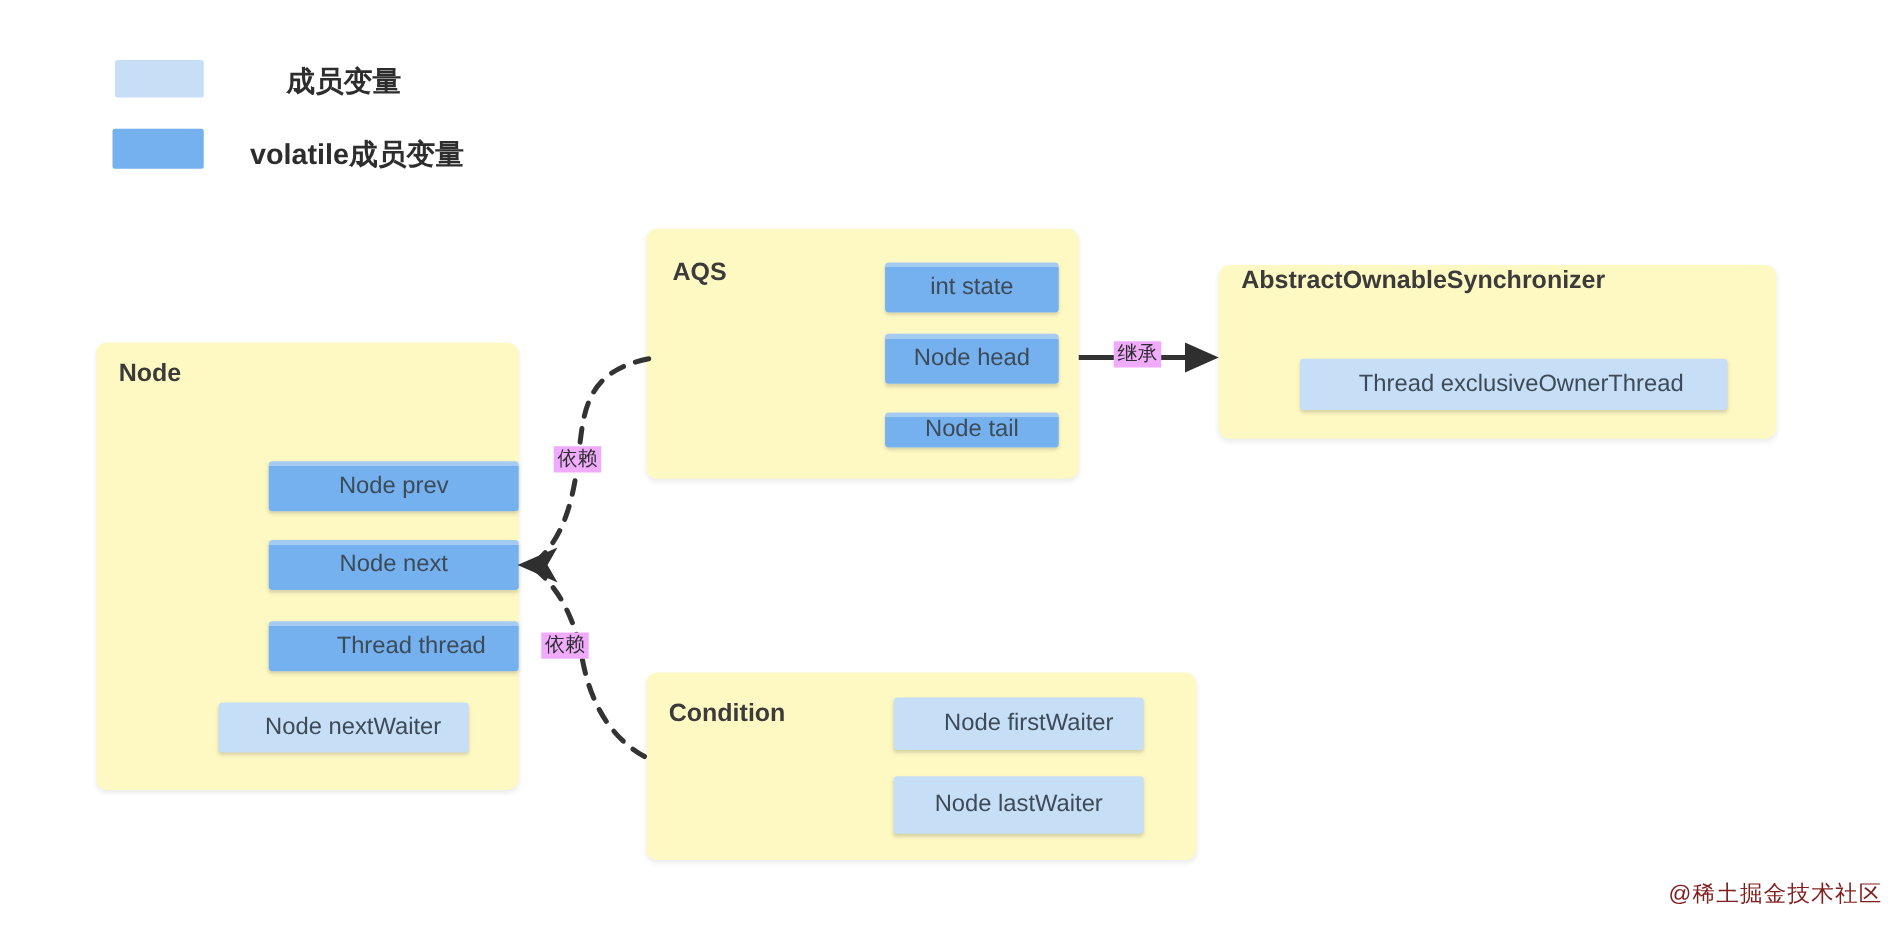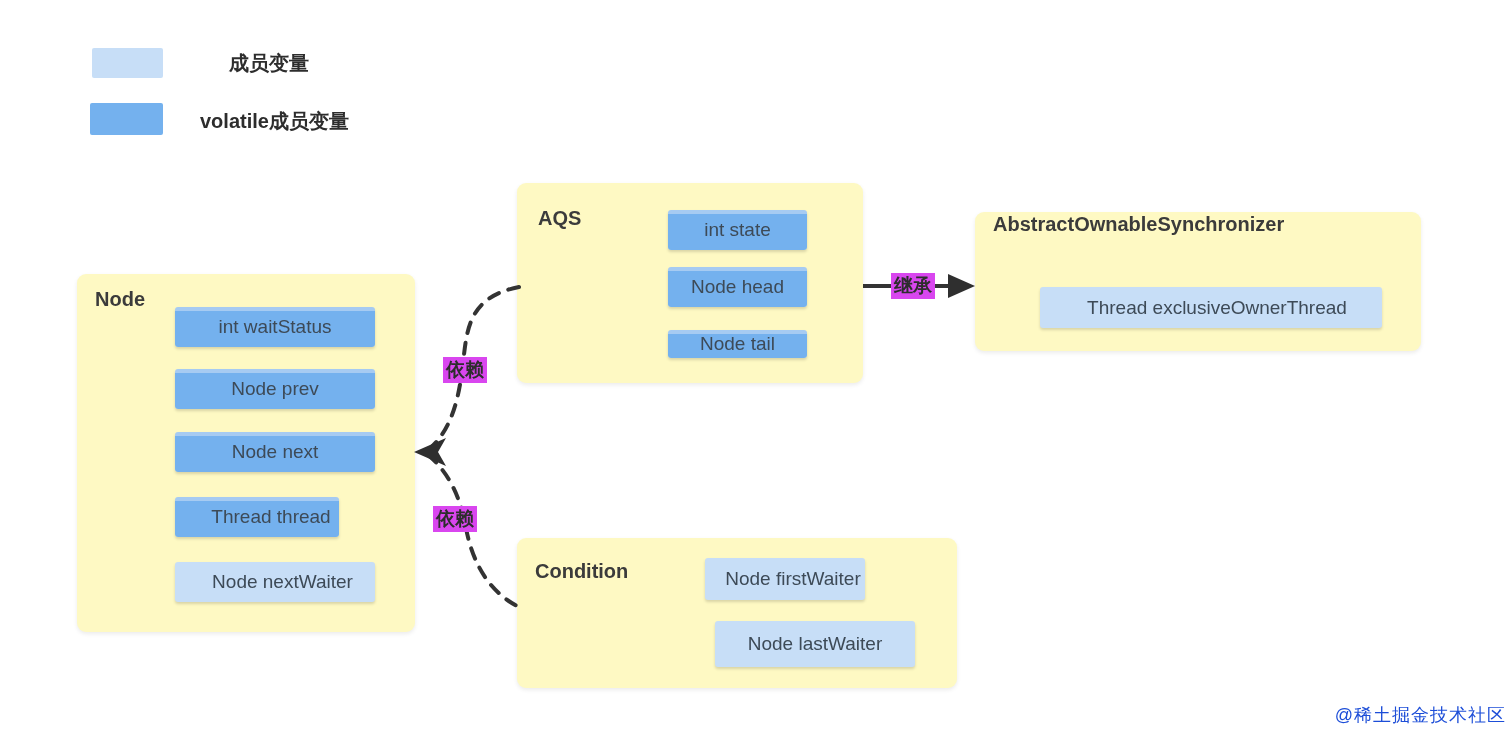--- a/index.html
+++ b/index.html
@@ -42,50 +42,51 @@
     justify-content: center;
     font-size: 19px;
     color: #3d4a57;
     border-radius: 3px;
     box-shadow: 0 2px 3px rgba(0,0,0,0.15);
     white-space: nowrap;
   }
   .field.member { background: #c7def7; }
   .field.volatile {
     background: linear-gradient(180deg, #a6cbf2 0, #a6cbf2 4px, #74b1ee 4px);
+    margin-left: 40px;
   }
   .legend-swatch {
     position: absolute;
     border-radius: 2px;
   }
   .legend-swatch.member { background: #c7def7; }
   .legend-swatch.volatile { background: #74b1ee; }
   .legend-label {
     position: absolute;
-    font-size: 20px;
+    font-size: 23px;
     font-weight: bold;
     color: #2d2d2d;
     white-space: nowrap;
   }
   .edge-label {
     position: absolute;
-    font-size: 19px;
-    font-weight: bold;
+    font-size: 16px;
+    font-weight: normal;
     color: #2d2d2d;
-    background: #d946ef;
+    background: #f0abfc;
     padding: 0 3px;
     z-index: 2;
     white-space: nowrap;
   }
   .watermark {
     position: absolute;
     right: 6px;
     top: 703px;
     font-size: 18px;
-    color: #1d4ed8;
+    color: #7f1d1d;
     letter-spacing: 1px;
     z-index: 2;
     white-space: nowrap;
   }
 </style>
 </head>
 <body>
 
 <div class="canvas">
 
@@ -103,42 +104,41 @@
 
   <div>
     <div class="legend-swatch member" style="left:92px; top:48px; width:71px; height:30px;"></div>
     <div class="legend-label" style="left:229px; top:50px;">成员变量</div>
     <div class="legend-swatch volatile" style="left:90px; top:103px; width:73px; height:32px;"></div>
     <div class="legend-label" style="left:200px; top:108px;">volatile成员变量</div>
   </div>
 
   <div class="class-box" style="left:77px; top:274px; width:338px; height:358px;">
     <div class="class-title" style="left:18px; top:14px;">Node</div>
-    <div class="field volatile" style="left:98px; top:33px; width:200px; height:40px;">int waitStatus</div>
     <div class="field volatile" style="left:98px; top:95px; width:200px; height:40px;">Node prev</div>
     <div class="field volatile" style="left:98px; top:158px; width:200px; height:40px;">Node next</div>
-    <div class="field volatile" style="left:98px; top:223px; width:164px; height:40px;padding-left:28px;">Thread thread</div>
+    <div class="field volatile" style="left:98px; top:223px; width:200px; height:40px;padding-left:28px;">Thread thread</div>
     <div class="field member" style="left:98px; top:288px; width:200px; height:40px;padding-left:15px;">Node nextWaiter</div>
   </div>
 
   <div class="class-box" style="left:517px; top:183px; width:346px; height:200px;">
     <div class="class-title" style="left:21px; top:24px;">AQS</div>
     <div class="field volatile" style="left:151px; top:27px; width:139px; height:40px;">int state</div>
     <div class="field volatile" style="left:151px; top:84px; width:139px; height:40px;">Node head</div>
     <div class="field volatile" style="left:151px; top:147px; width:139px; height:28px;">Node tail</div>
   </div>
 
   <div class="class-box" style="left:975px; top:212px; width:446px; height:139px;">
     <div class="class-title" style="left:18px; top:1px;">AbstractOwnableSynchronizer</div>
     <div class="field member" style="left:65px; top:75px; width:342px; height:41px;padding-left:12px;">Thread exclusiveOwnerThread</div>
   </div>
 
   <div class="class-box" style="left:517px; top:538px; width:440px; height:150px;">
     <div class="class-title" style="left:18px; top:22px;">Condition</div>
-    <div class="field member" style="left:188px; top:20px; width:160px; height:42px;padding-left:16px;">Node firstWaiter</div>
+    <div class="field member" style="left:198px; top:20px; width:200px; height:42px;padding-left:16px;">Node firstWaiter</div>
     <div class="field member" style="left:198px; top:83px; width:200px; height:46px;">Node lastWaiter</div>
   </div>
 
   <div class="edge-label" style="left:443px; top:357px;">依赖</div>
   <div class="edge-label" style="left:433px; top:506px;">依赖</div>
   <div class="edge-label" style="left:891px; top:273px;">继承</div>
 
   <div class="watermark">@稀土掘金技术社区</div>
 
 </div>

